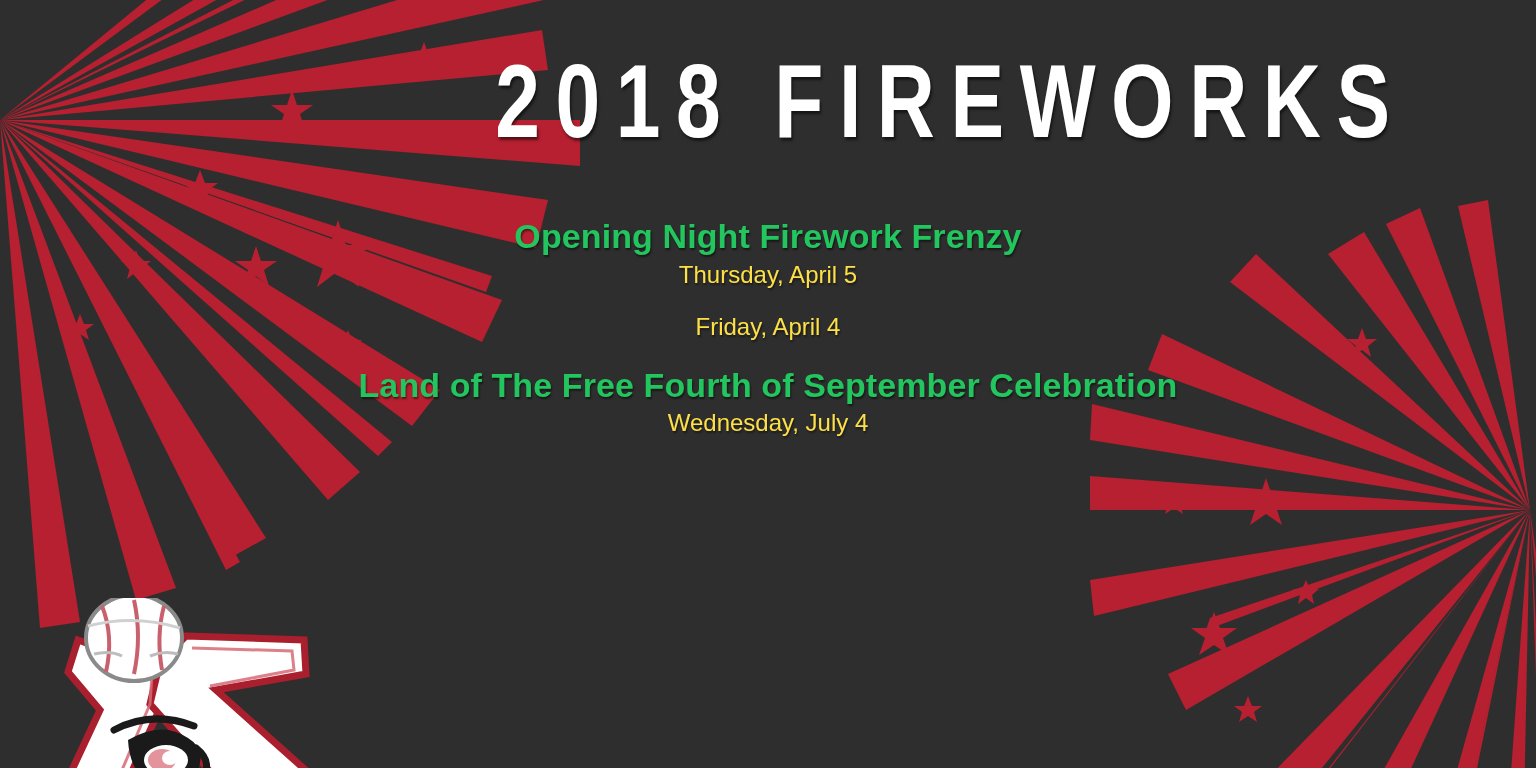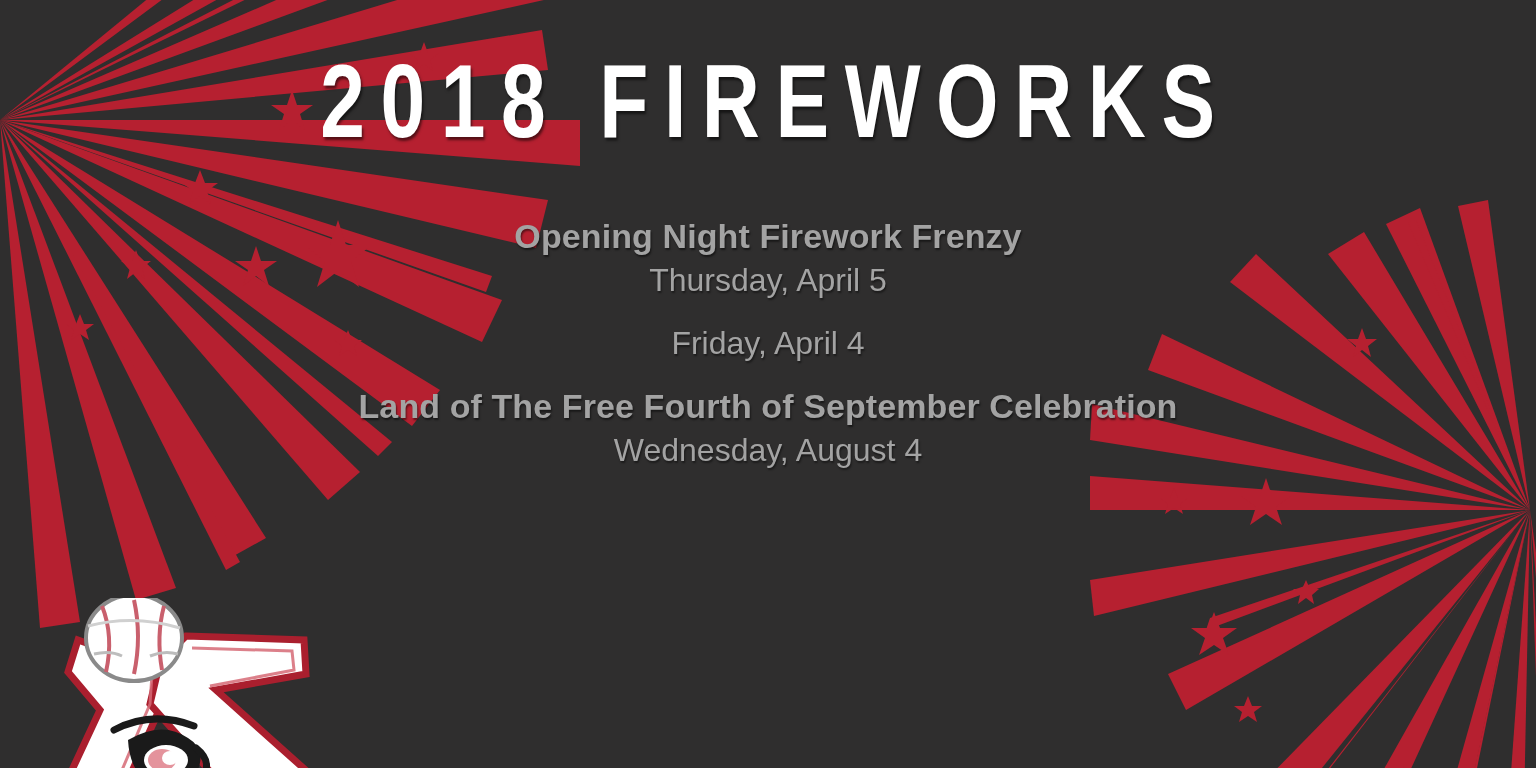--- a/index.html
+++ b/index.html
@@ -16,21 +16,21 @@
     overflow:hidden;
   }
   .burst { position:absolute; pointer-events:none; }
   #burst-left  { left:-460px; top:-400px; width:1040px; height:1040px; }
   #burst-right { left:1090px; top:  10px; width:1000px; height:1000px; }
 
   #title-row {
     position:absolute;
     left:0; top:50px;
     width:1536px;
-    text-align:center;
+    text-align:right;
     z-index:5;
   }
   #poster-title {
     display:inline-block;
     color:#ffffff;
     font-size:103px;
     line-height:1.0;
     font-weight:700;
     letter-spacing:20px;
     text-indent:20px;
@@ -42,32 +42,32 @@
 
   #events {
     position:absolute;
     left:0; top:215px;
     width:1536px;
     z-index:5;
     text-align:center;
   }
   .event { margin-bottom:21px; }
   .event-title {
-    color:#a3a3a3;
+    color:#22c55e;
     font-weight:700;
     font-size:34px;
     line-height:1.28;
     letter-spacing:0.1px;
     white-space:nowrap;
     text-shadow:1px 2px 2px rgba(0,0,0,0.5);
   }
   .event-date {
-    color:#a3a3a3;
+    color:#fde047;
     font-weight:400;
-    font-size:32px;
+    font-size:24px;
     line-height:1.32;
     white-space:nowrap;
     text-shadow:1px 2px 2px rgba(0,0,0,0.45);
   }
 
   #logo {
     position:absolute;
     left:10px; top:598px;
     width:300px; height:230px;
     z-index:6;
@@ -160,21 +160,21 @@
       <div class="event-title">Opening Night Firework Frenzy</div>
       <div class="event-date">Thursday, April 5</div>
     </div>
 
     <div class="event">
       <div class="event-date">Friday, April 4</div>
     </div>
 
     <div class="event">
       <div class="event-title">Land of The Free Fourth of September Celebration</div>
-      <div class="event-date">Wednesday, August 4</div>
+      <div class="event-date">Wednesday, July 4</div>
     </div>
 
 
   </div>
 
   <svg id="logo" viewBox="0 0 300 230">
 
     <g>
       <path d="M68 42 L152 72 L150 110 L96 232 L34 232 L90 112 L58 74 Z" fill="#ffffff" stroke="#aa1f2e" stroke-width="7"></path>
       <path d="M176 38 L294 42 L296 76 L206 92 L300 176 L298 214 L236 214 L140 106 L150 64 Z" fill="#ffffff" stroke="#aa1f2e" stroke-width="7"></path>

